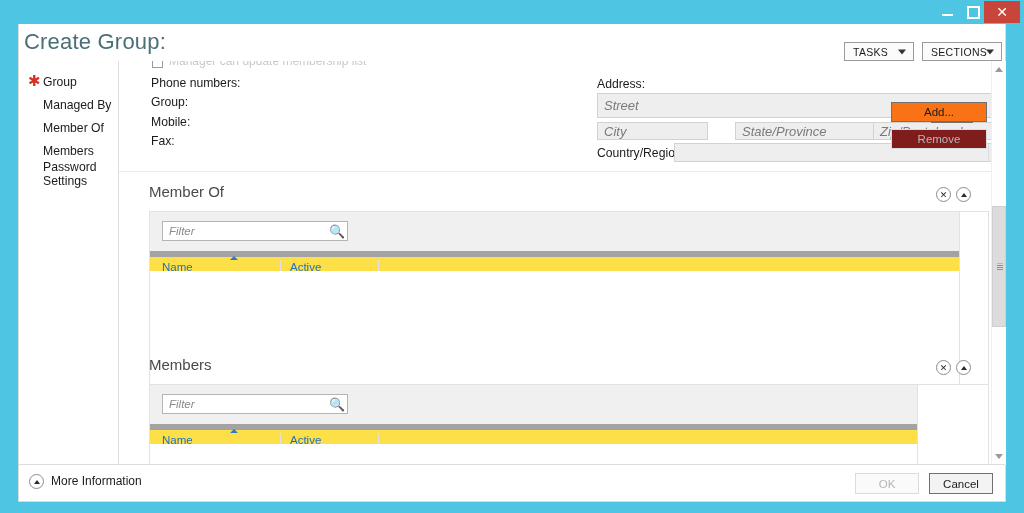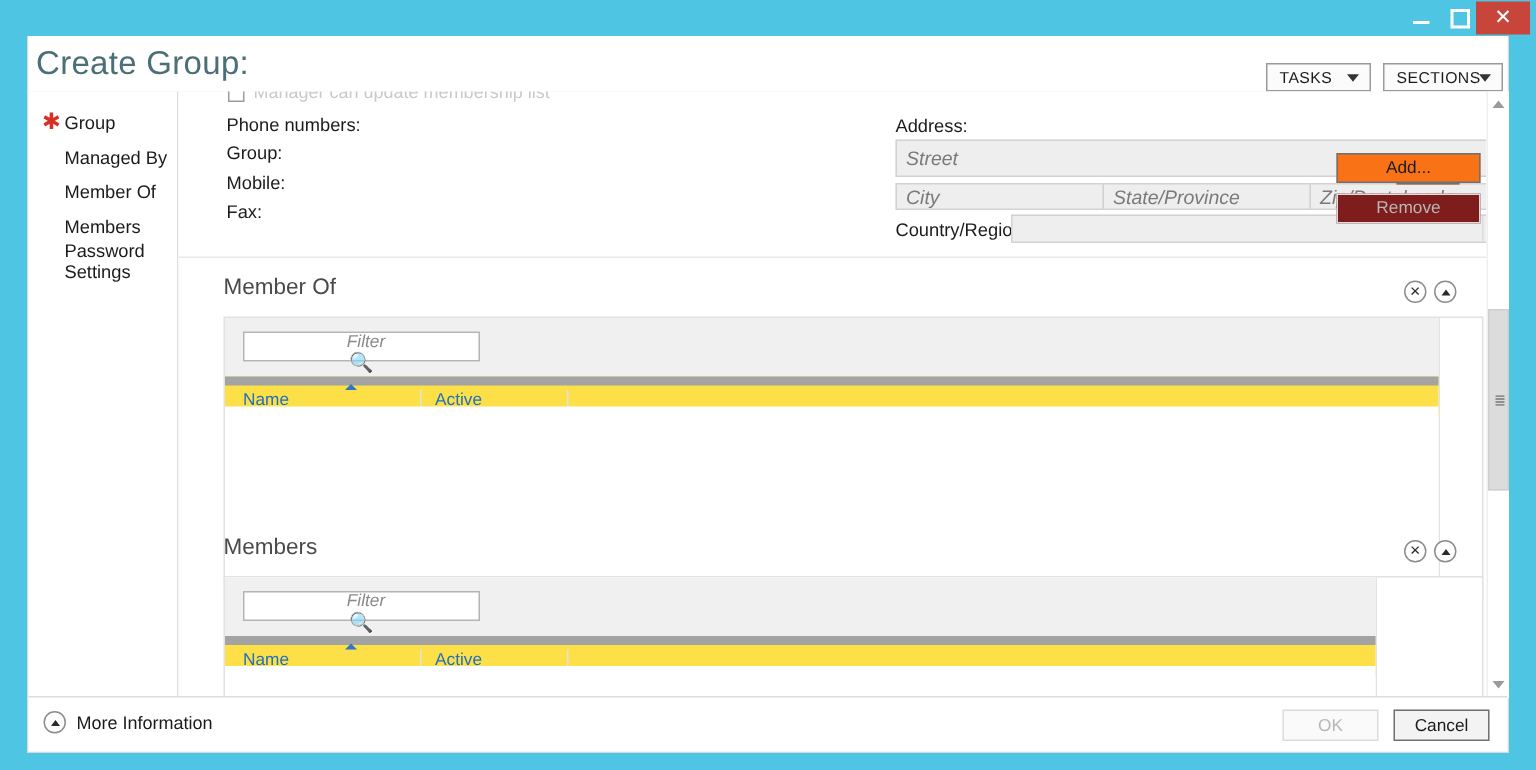--- a/index.html
+++ b/index.html
@@ -83,21 +83,21 @@
   #lbl-fax{left:32px;top:73px;}
 
   #lbl-address{left:478px;top:16px;}
   .ti{
     position:absolute;background:#eeeeee;border:1px solid #d2d2d2;box-sizing:border-box;
     font-size:13px;color:#7a7a7a;font-style:italic;
     display:flex;align-items:center;padding-left:6px;
     font-family:"Liberation Sans",sans-serif;
   }
   #in-street{left:478px;top:32px;width:412px;height:25px;}
-  #in-city{left:478px;top:61px;width:139px;height:18px;}
+  #in-city{left:478px;top:61px;width:111px;height:18px;}
   #in-state{left:616px;top:61px;width:139px;height:18px;}
   #in-zip{left:754px;top:61px;width:136px;height:18px;}
   #lbl-country{left:478px;top:85px;}
   #in-country{
     position:absolute;left:555px;top:82px;width:335px;height:19px;
     background:#eeeeee;border:1px solid #d2d2d2;box-sizing:border-box;
   }
   #in-country .cbarrow{position:absolute;right:3px;top:0;bottom:0;width:16px;background:#eeeeee;
     border-left:1px solid #dcdcdc;display:flex;align-items:center;justify-content:center;}
 
@@ -111,23 +111,23 @@
     font-size:9px;color:#2b2b2b;cursor:default;font-family:"DejaVu Sans",sans-serif;
   }
   .circ.cx{right:40px;}
   .circ.cc{right:20px;}
   .circ .chev{display:block;width:0;height:0;border-left:3.5px solid transparent;border-right:3.5px solid transparent;border-bottom:4px solid #2b2b2b;}
 
   .panel{position:absolute;left:30px;width:840px;background:#ffffff;border:1px solid #e2e2e2;box-sizing:border-box;}
   .panel-inner{position:absolute;left:0;top:0;background:#ffffff;box-sizing:border-box;border-right:1px solid #e2e2e2;}
   .filterbar{position:absolute;left:0;top:0;right:0;background:#f0f0f0;}
   .filterbox{
-    position:absolute;left:12px;top:9px;width:158px;height:20px;
+    position:absolute;left:12px;top:9px;width:186px;height:20px;
     background:#ffffff;border:1px solid #b4b4b4;box-sizing:border-box;
-    display:flex;align-items:center;flex-direction:column;
+    display:flex;align-items:center;
   }
   .filterbox .ftxt{font-size:11.5px;color:#8a8a8a;font-style:italic;padding-left:6px;flex:1;}
   .filterbox .srch{
     width:20px;display:flex;align-items:center;justify-content:center;
     font-size:13px;color:#1b1b1b;font-family:"DejaVu Sans",sans-serif;
   }
   .colhdr{position:absolute;left:0;right:0;height:20px;border-top:6px solid #a3a3a3;background:#fde047;}
   .colhdr .ch{
     position:absolute;top:3px;font-size:11.5px;color:#1f6fc4;cursor:default;
     border-right:1px solid #e2e2e2;padding-right:10px;height:15px;line-height:15px;
@@ -176,21 +176,21 @@
   .sb-arrow i{display:block;width:0;height:0;border-left:4px solid transparent;border-right:4px solid transparent;}
   #sb-up i{border-bottom:5px solid #9a9a9a;}
   #sb-down i{border-top:5px solid #9a9a9a;}
   #sb-track{position:absolute;left:0;top:17px;width:14px;bottom:17px;background:#ffffff;}
   #sb-thumb{position:absolute;left:0;top:128px;width:14px;height:121px;background:#dcdcdc;border:1px solid #cfcfcf;box-sizing:border-box;}
   #sb-grip{position:absolute;left:4px;top:50%;transform:translateY(-50%);width:6px;height:7px;
     background:repeating-linear-gradient(to bottom,#8f8f8f 0,#8f8f8f 1px,#dcdcdc 1px,#dcdcdc 2px);}
 
   
   #footer{position:absolute;left:0;bottom:0;width:986px;height:36px;background:#ffffff;border-top:1px solid #dcdcdc;}
-  #more-info{position:absolute;left:10px;top:9px;display:flex;align-items:center;cursor:default;}
+  #more-info{position:absolute;left:10px;top:9px;display:flex;align-items:flex-start;cursor:default;}
   #more-circ{
     width:15px;height:15px;border-radius:50%;border:1px solid #8c8c8c;background:#fff;
     display:flex;align-items:center;justify-content:center;box-sizing:border-box;
   }
   #more-circ i{display:block;width:0;height:0;border-left:3.5px solid transparent;border-right:3.5px solid transparent;border-bottom:4px solid #2b2b2b;}
   #more-lbl{margin-left:7px;font-size:12px;color:#1b1b1b;}
   .fbtn{
     position:absolute;top:8px;height:21px;width:64px;box-sizing:border-box;
     display:flex;align-items:center;justify-content:center;font-size:11.5px;cursor:default;
   }

